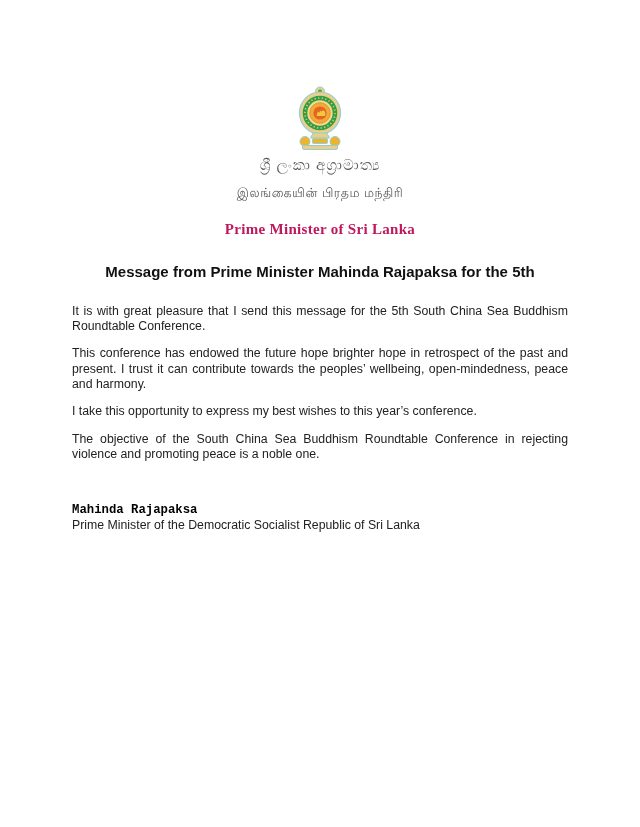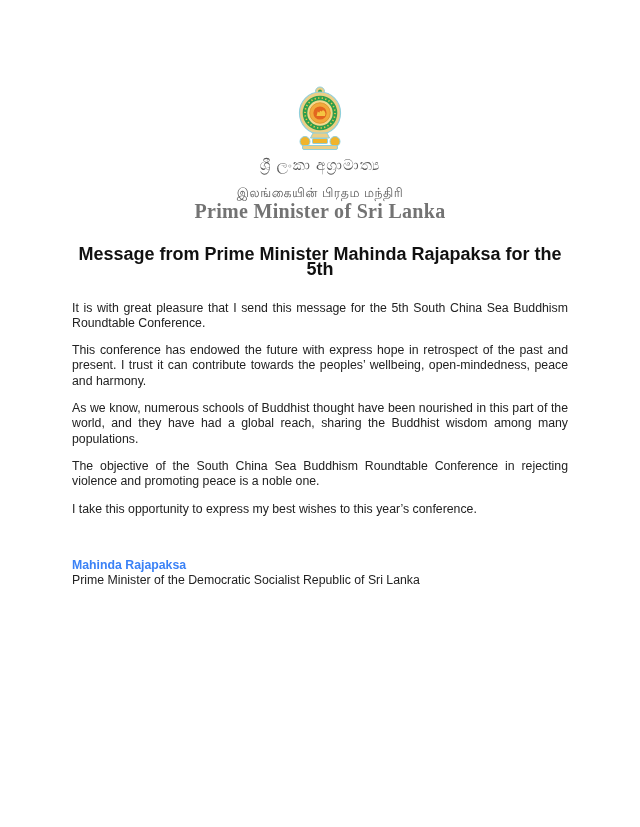--- a/index.html
+++ b/index.html
@@ -33,52 +33,52 @@
     letter-spacing: 1px;
   }
   .lh-tamil {
     margin-top: 12px;
     font-size: 12.5px;
     line-height: 16px;
     color: #5a5a5a;
     letter-spacing: 0.5px;
   }
   .lh-english {
-    margin-top: 2px;
+    margin-top: 20px;
     font-family: "Liberation Serif", serif;
     font-weight: bold;
-    font-size: 20px;
+    font-size: 15px;
     line-height: 17px;
-    color: #737373;
+    color: #be185d;
     letter-spacing: 0.3px;
   }
   .doc-heading {
     margin-top: 27px;
     text-align: center;
     font-weight: bold;
-    font-size: 18px;
+    font-size: 15px;
     line-height: 14.8px;
     color: #111111;
   }
   .body-text p {
     margin-top: 12px;
     font-size: 12.3px;
     line-height: 15.3px;
     text-align: justify;
     color: #222222;
   }
   .body-text p:first-child {
     margin-top: 24px;
   }
   .signature {
     margin-top: 41px;
     font-size: 12.3px;
     line-height: 15.3px;
   }
-  .sig-name { font-weight: bold; color: #3b82f6; }
+  .sig-name { font-weight: bold; color: #000000; font-family: Liberation Mono, monospace; }
   .sig-title { color: #222222; }
 </style>
 </head>
 <body>
 
 <div class="letter">
 
   <div class="letterhead">
     <div class="emblem-wrap">
       <svg width="46" height="64" viewBox="0 0 46 64" xmlns="http://www.w3.org/2000/svg">
@@ -112,24 +112,23 @@
     <div class="lh-tamil">இலங்கையின் பிரதம மந்திரி</div>
     <div class="lh-english">Prime Minister of Sri Lanka</div>
   </div>
 
   <div class="doc-heading">
     <div>Message from Prime Minister Mahinda Rajapaksa for the 5th</div>
   </div>
 
   <div class="body-text">
     <p>It is with great pleasure that I send this message for the 5th South China Sea Buddhism Roundtable Conference.</p>
-    <p>This conference has endowed the future with express hope in retrospect of the past and present. I trust it can contribute towards the peoples’ wellbeing, open-mindedness, peace and harmony.</p>
-    <p>As we know, numerous schools of Buddhist thought have been nourished in this part of the world, and they have had a global reach, sharing the Buddhist wisdom among many populations.</p>
+    <p>This conference has endowed the future hope brighter hope in retrospect of the past and present. I trust it can contribute towards the peoples’ wellbeing, open-mindedness, peace and harmony.</p>
+    <p>I take this opportunity to express my best wishes to this year’s conference.</p>
     <p>The objective of the South China Sea Buddhism Roundtable Conference in rejecting violence and promoting peace is a noble one.</p>
-    <p>I take this opportunity to express my best wishes to this year’s conference.</p>
   </div>
 
   <div class="signature">
     <div class="sig-name">Mahinda Rajapaksa</div>
     <div class="sig-title">Prime Minister of the Democratic Socialist Republic of Sri Lanka</div>
   </div>
 
 </div>
 
 </body></html>

